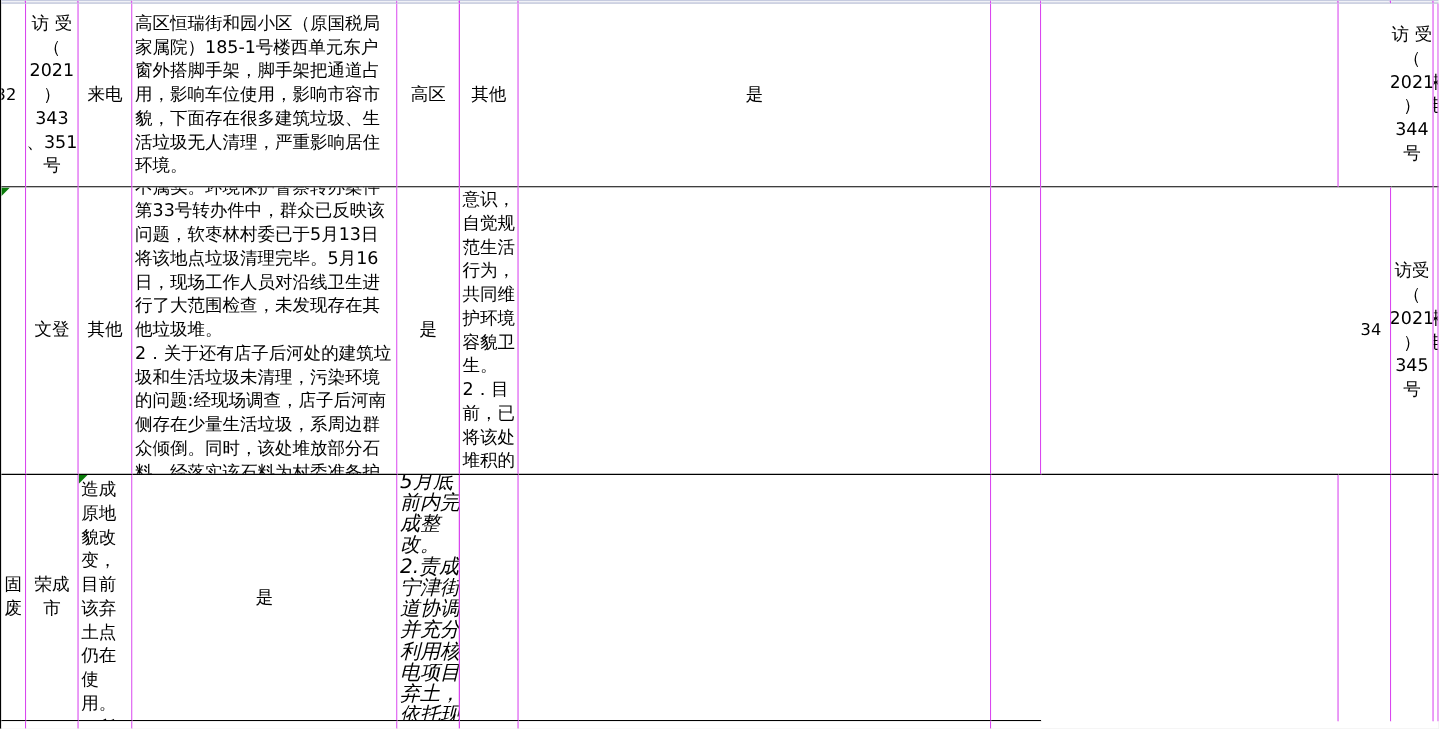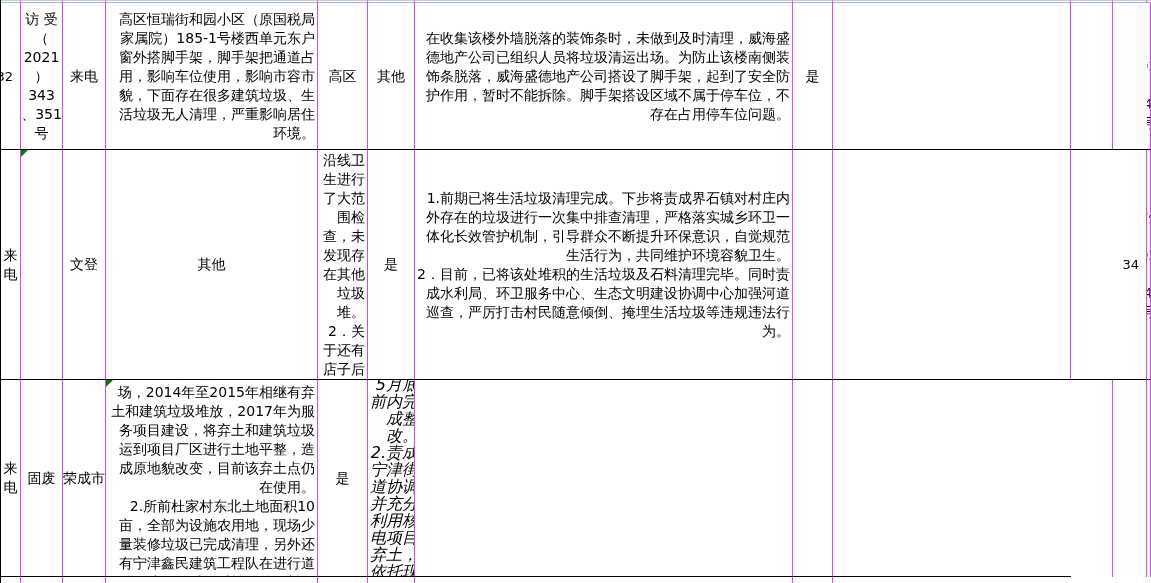--- a/index.html
+++ b/index.html
@@ -14,21 +14,21 @@
     grid-template-rows:3px 147px 230px 197px 6px;
   }
   .c{
     border-right:1px solid #d946ef;border-bottom:1px solid #000;
     box-sizing:border-box;background:#fff;overflow:hidden;position:relative;
     display:flex;align-items:center;
     font-size:14px;line-height:19px;white-space:pre-line;
   }
   .num{justify-content:flex-end;padding-right:7px;font-size:13px;}
   .ctr{justify-content:center;text-align:center;}
-  .lft{padding:0 2px;text-align:right;}
+  .lft{padding:0 2px;text-align:left;}
   .tight{line-height:17px;font-size:16px;font-style:italic;}
   .st{border-top:1px solid #c6cbe0;border-bottom:1px solid #a9b0cd;}
   .sb{border-bottom:none;}
   .last{border-right:none;}
   .tri{
     position:absolute;top:0;left:0;width:0;height:0;
     border-top:7px solid #0a7b0a;border-right:7px solid transparent;
   }
 </style>
 </head>
@@ -54,21 +54,20 @@
     <div class="c ctr">访 受
 （
 2021
 ） 343
 、351
 号</div>
     <div class="c ctr">来电</div>
     <div class="c lft">高区恒瑞街和园小区（原国税局家属院）185-1号楼西单元东户窗外搭脚手架，脚手架把通道占用，影响车位使用，影响市容市貌，下面存在很多建筑垃圾、生活垃圾无人清理，严重影响居住环境。</div>
     <div class="c ctr">高区</div>
     <div class="c ctr">其他</div>
-    <div class="c lft">在收集该楼外墙脱落的装饰条时，未做到及时清理，威海盛德地产公司已组织人员将垃圾清运出场。为防止该楼南侧装饰条脱落，威海盛德地产公司搭设了脚手架，起到了安全防护作用，暂时不能拆除。脚手架搭设区域不属于停车位，不存在占用停车位问题。</div>
     <div class="c ctr">是</div>
     <div class="c"></div>
     <div class="c"></div>
     <div class="c last"></div>
 
     <div class="c ctr">访 受
 （
 2021
 ） 344
 号</div>

